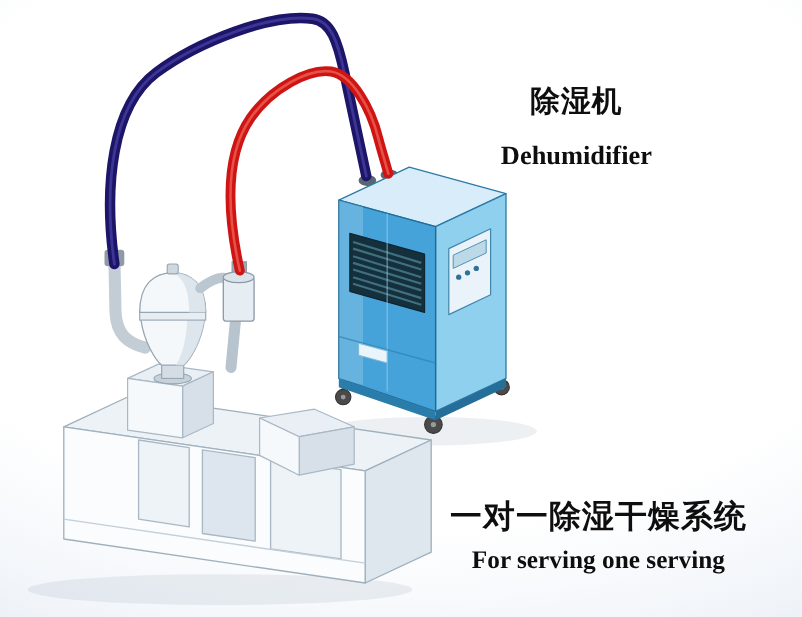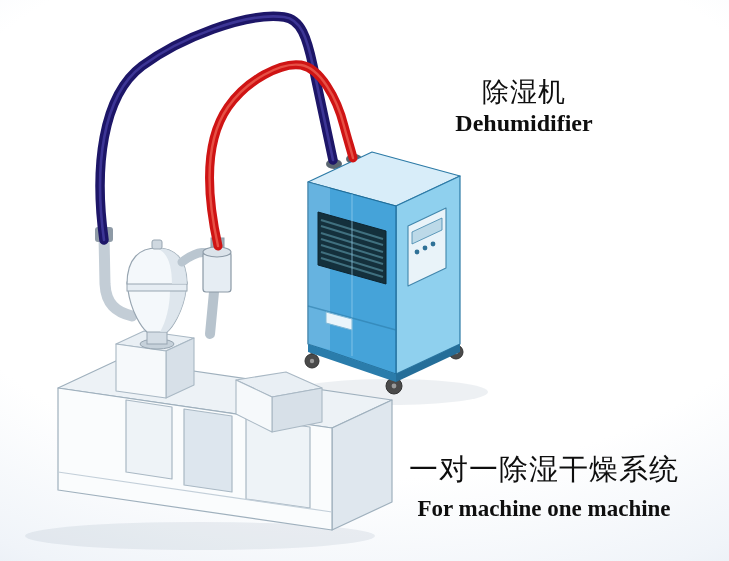--- a/index.html
+++ b/index.html
@@ -5,28 +5,28 @@
   html,body{margin:0;padding:0;background:#ffffff;}
   .canvas{
     position:relative;
     width:729px;height:561px;
     overflow:hidden;
     background:radial-gradient(120% 95% at 50% 36%, #ffffff 52%, #f0f4f9 76%, #d9e2ec 100%);
     font-family:"Liberation Sans", sans-serif;
   }
   svg{position:absolute;left:0;top:0;}
   .label{position:absolute;text-align:center;color:#0e0e0e;}
-  .label .cn{font-weight:normal;letter-spacing:1px;}
+  .label .cn{font-weight:bold;letter-spacing:1px;}
   .label .en{font-family:"Liberation Serif", serif;font-weight:600;}
   .hopper-label{left:46px;top:170px;width:100px;}
   .hopper-label .cn{font-size:25px;}
   .hopper-label .en{font-size:22px;margin-top:3px;}
   .dehum-label{left:448px;top:74px;width:152px;}
   .dehum-label .cn{font-size:27px;}
-  .dehum-label .en{font-size:24px;margin-top:0;}
+  .dehum-label .en{font-size:24px;margin-top:19px;}
   .system-label{left:398px;top:450px;width:292px;}
   .system-label .cn{font-size:29px;}
   .system-label .en{font-size:23px;margin-top:6px;}
   .watermark{
     position:absolute;left:0;top:236px;width:100%;
     text-align:center;
     font-size:41px;font-weight:900;line-height:49px;letter-spacing:2px;
     color:var(--watermark-blue,#2277e8);
     text-shadow:
       -2px -2px 0 #fff, 2px -2px 0 #fff, -2px 2px 0 #fff, 2px 2px 0 #fff,
@@ -163,16 +163,16 @@
 
 
   <div class="label dehum-label">
     <div class="cn">除湿机</div>
     <div class="en">Dehumidifier</div>
   </div>
 
 
   <div class="label system-label">
     <div class="cn">一对一除湿干燥系统</div>
-    <div class="en">For machine one machine</div>
+    <div class="en">For serving one serving</div>
   </div>
 
 </div>
 
 </body></html>

